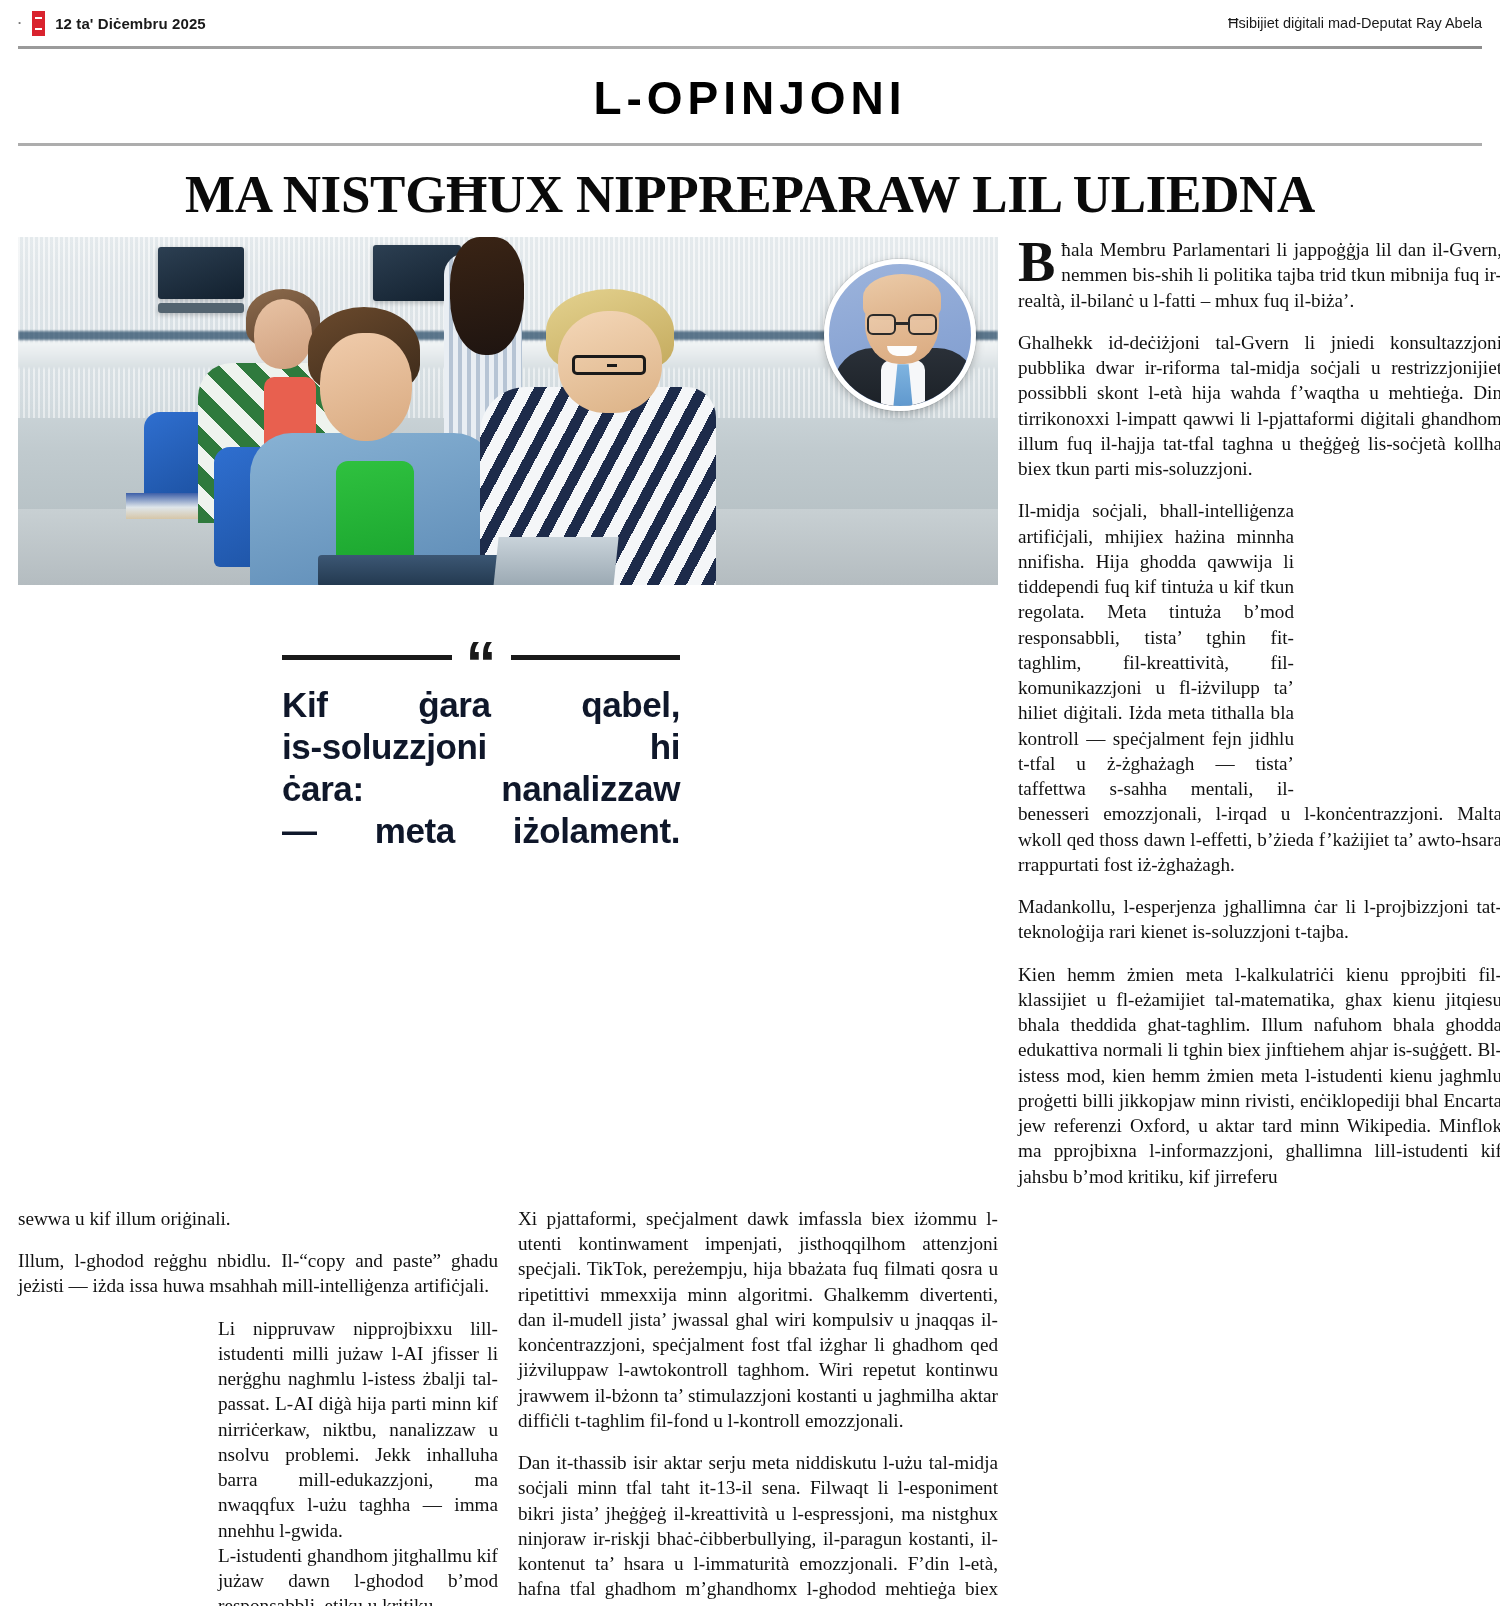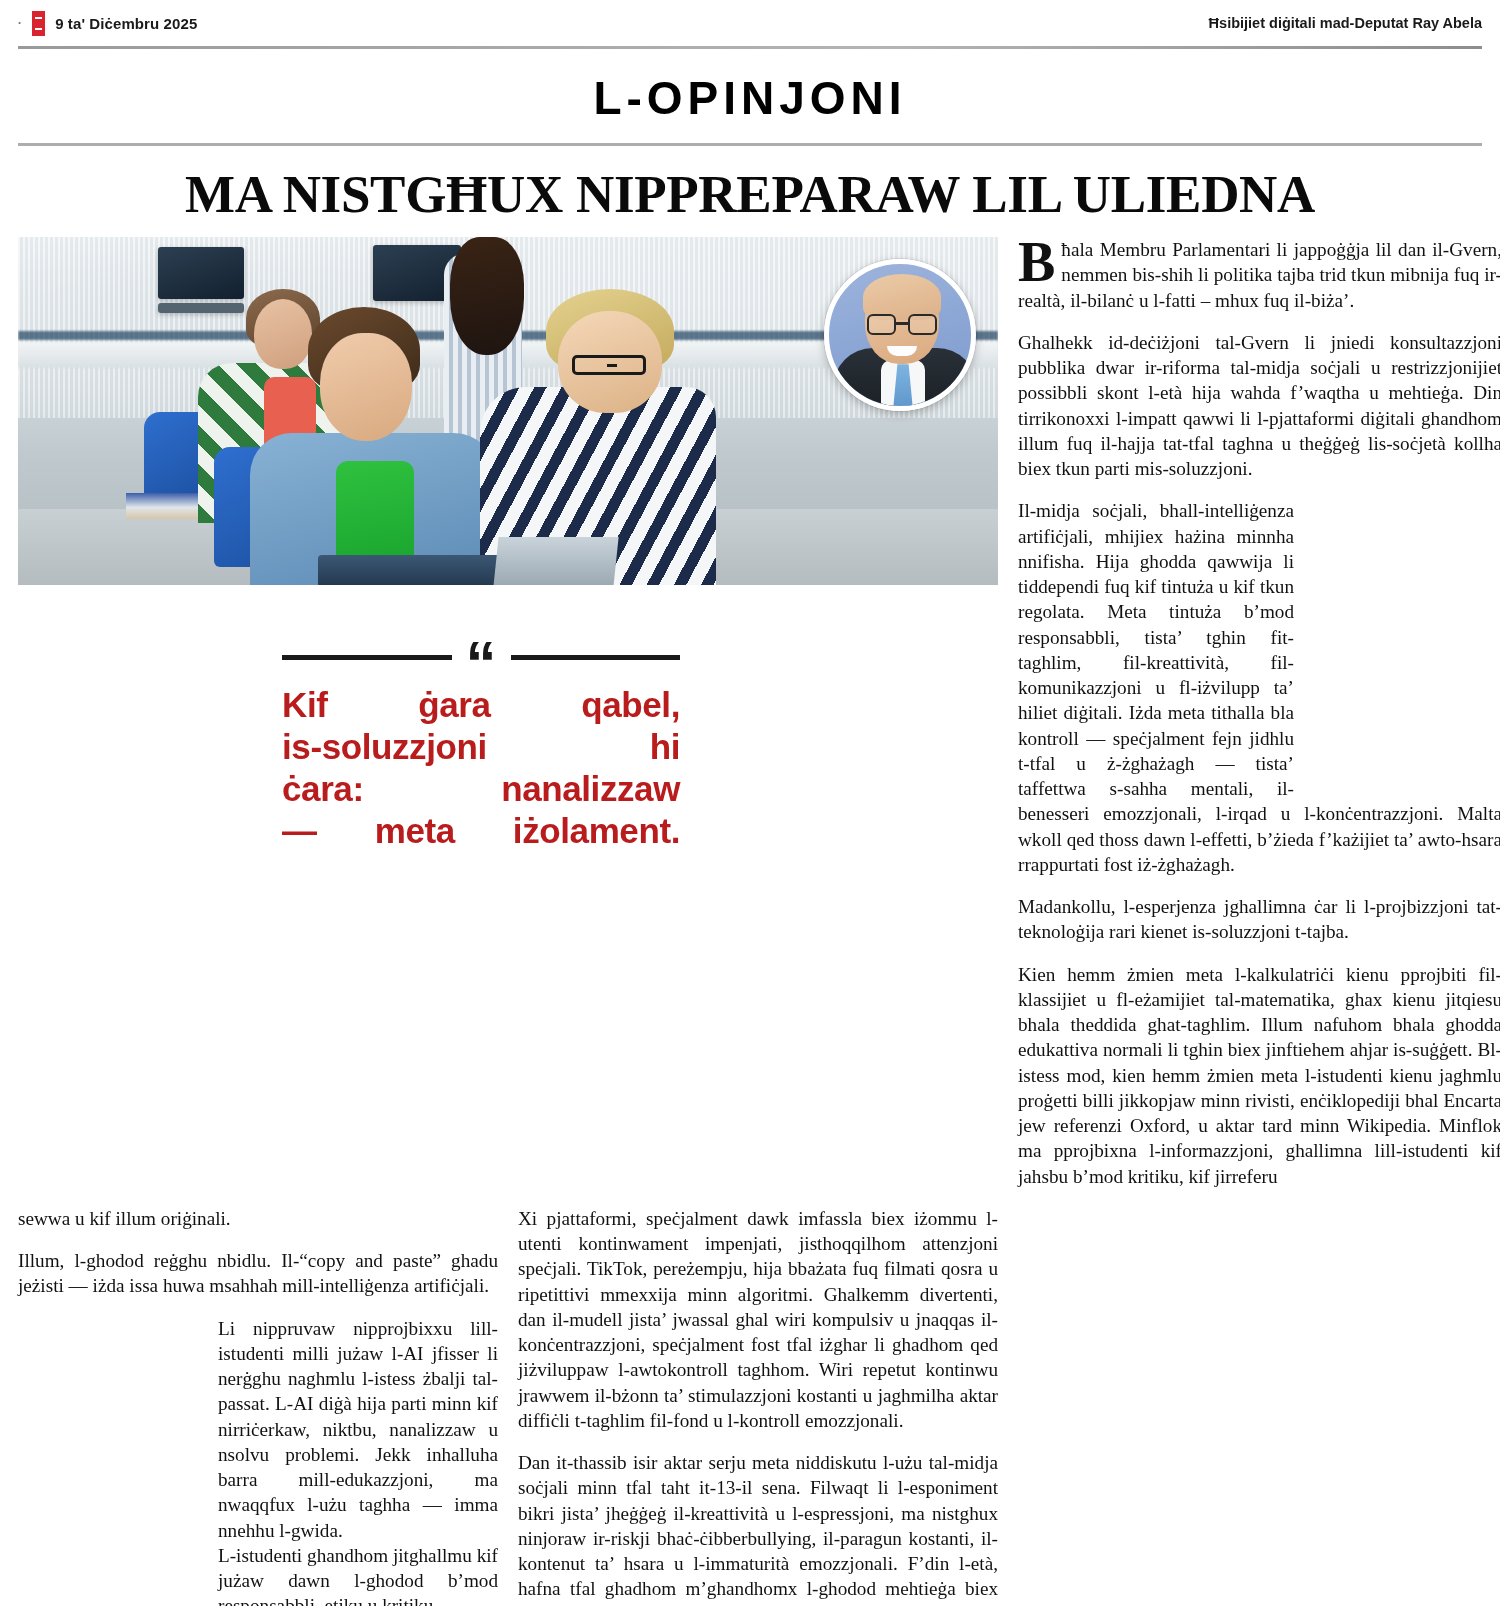--- a/index.html
+++ b/index.html
@@ -30,21 +30,21 @@
     content: ""; position: absolute; left: 3px; right: 3px; height: 2px; background: #fff;
   }
   .logo-mark::before { top: 6px; }
   .logo-mark::after { bottom: 6px; }
   .mast-date {
     font-family: "Liberation Sans", sans-serif;
     font-size: 15px; font-weight: bold; color: #1a1a1a; letter-spacing: .1px;
   }
   .mast-right {
     font-family: "Liberation Sans", sans-serif;
-    font-size: 14.5px; font-weight: bold; color: #1a1a1a;
+    font-size: 14.5px; font-weight: normal; color: #1a1a1a;
   }
   .mast-rule {
     height: 3px; margin: 0 18px;
     background: linear-gradient(to right, #9a9a9a, #b4b4b4 60%, #8d8d8d);
   }
 
   
   .section-head {
     text-align: center;
     padding: 22px 0 18px;
@@ -314,36 +314,36 @@
     font-weight: bold; font-size: 62px; line-height: 0.42; color: #1a1a1a;
     transform: translateY(6px);
   }
   .pq-text {
     font-family: "Liberation Sans", sans-serif;
     font-weight: bold;
     font-size: 35px;
     line-height: 1.2;
     text-align: justify;
     text-align-last: justify;
-    color: #b91c1c;
+    color: #0f172a;
     letter-spacing: -0.4px;
   }
 
   
   .shim-right { float: right; width: 208px; height: 300px; shape-margin: 0; }
   .shim-left  { float: left;  width: 200px; height: 298px; }
 </style>
 </head>
 <body>
 
 <div class="masthead">
   <div class="mast-left">
     <span class="logo-dot">•</span>
     <span class="logo-mark"></span>
-    <span class="mast-date">9 ta' Diċembru 2025</span>
+    <span class="mast-date">12 ta' Diċembru 2025</span>
   </div>
   <div class="mast-right">Ħsibijiet diġitali mad-Deputat Ray Abela</div>
 </div>
 <div class="mast-rule"></div>
 
 <div class="section-head">
   <div class="kicker">L-OPINJONI</div>
 </div>
 <div class="rule-thick"></div>
 

